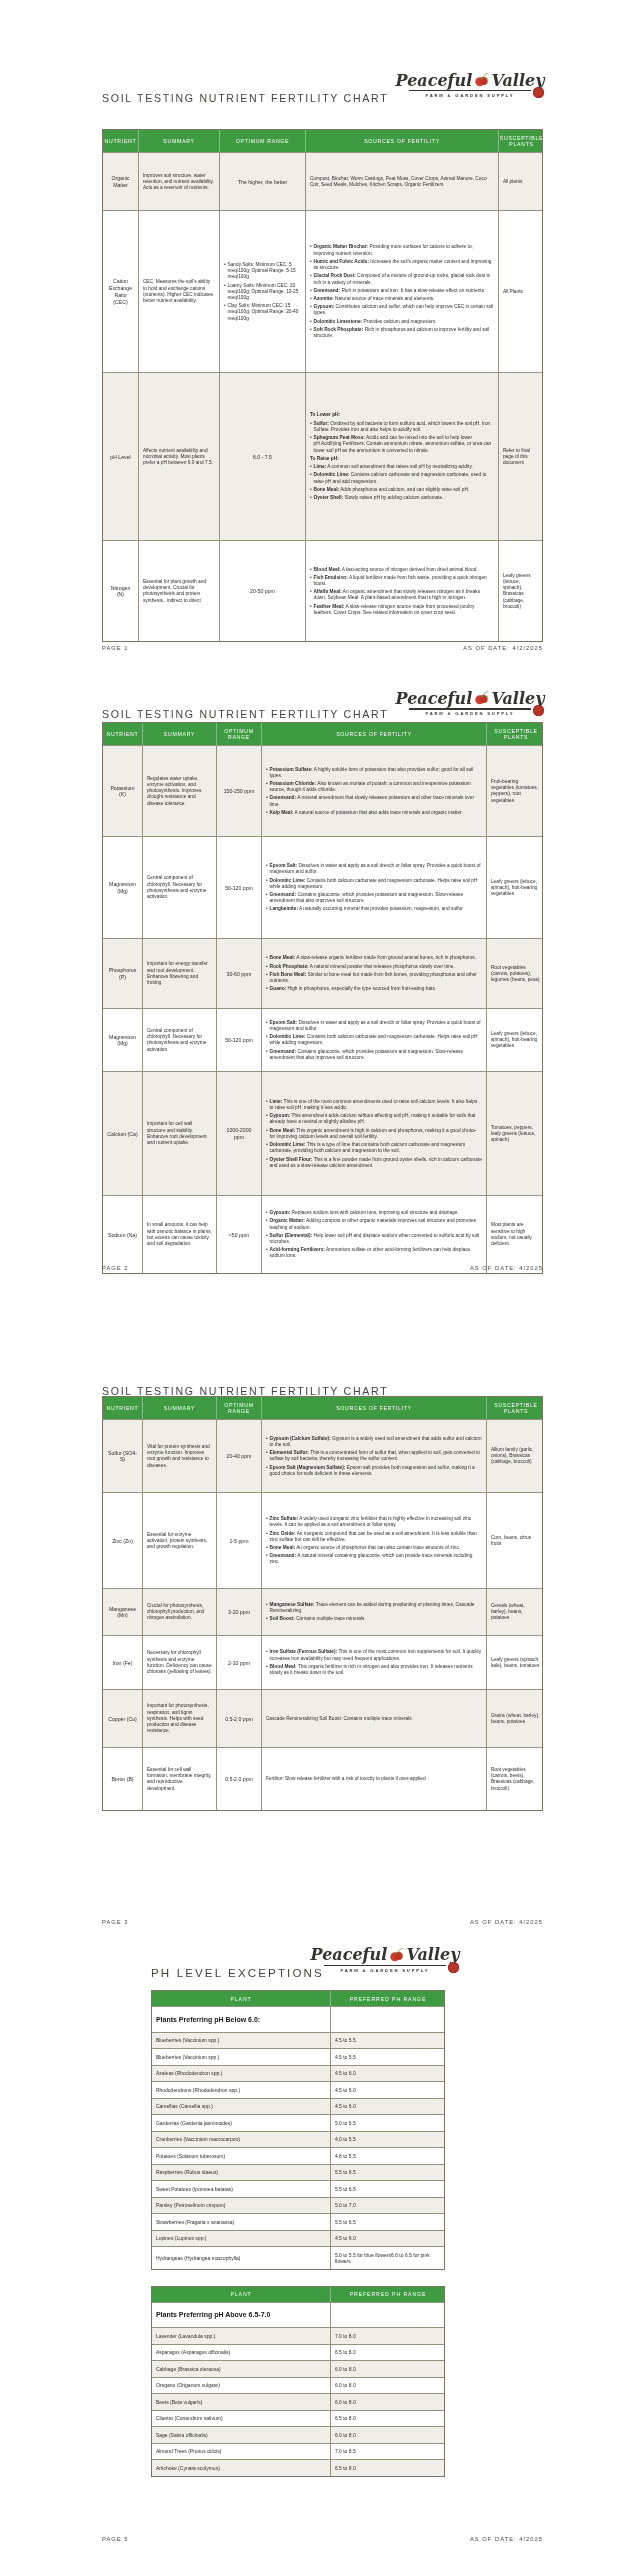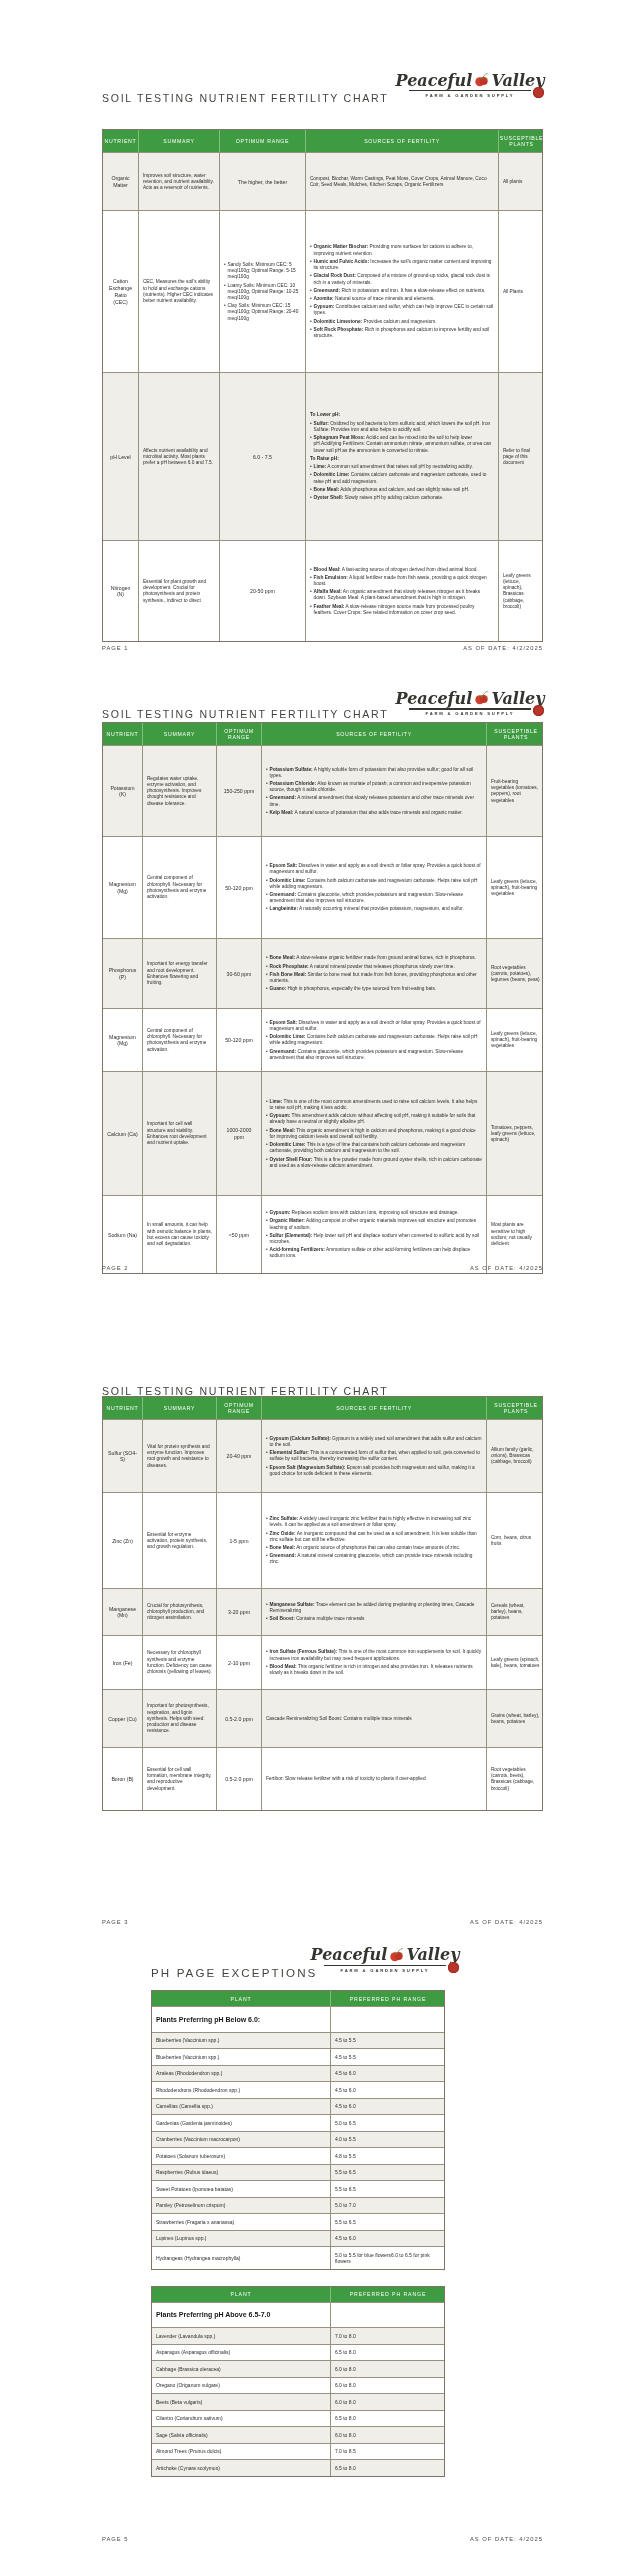--- a/index.html
+++ b/index.html
@@ -490,21 +490,21 @@
           <div class="cell csusc">Root vegetables (carrots, beets), Brassicas (cabbage, broccoli)</div>
         </div>
       </div>
     <div class="pfooter" style="top:551px">
       <span>PAGE 3</span>
       <span>AS OF DATE: 4/2025</span>
     </div>
   </section>
 
   <section class="page" id="page-5" style="height:642px">
-    <h1 class="chart-title ph-title" style="top:31px">PH PAGE EXCEPTIONS</h1>
+    <h1 class="chart-title ph-title" style="top:31px">PH LEVEL EXCEPTIONS</h1>
     <div class="logo" style="top:11.6px;right:193px">
       <div class="logo-row">
         <span class="script">Peaceful</span>
         <svg class="tomato" width="15.5" height="15.5" viewBox="0 0 24 24">
           <path d="M14 8 C17 3 20 2 22 3" stroke="#5d8f3c" stroke-width="1.2" fill="none"></path>
           <circle cx="9" cy="15" r="7" fill="#cf3f2f"></circle>
           <circle cx="15" cy="14" r="6.2" fill="#c23225"></circle>
           <path d="M8 8 L12 10 L16 8 L12 12 Z" fill="#5d8f3c"></path>
           <path d="M18 10 l3 -1 l-1 3 z" fill="#6da046"></path>
         </svg>

